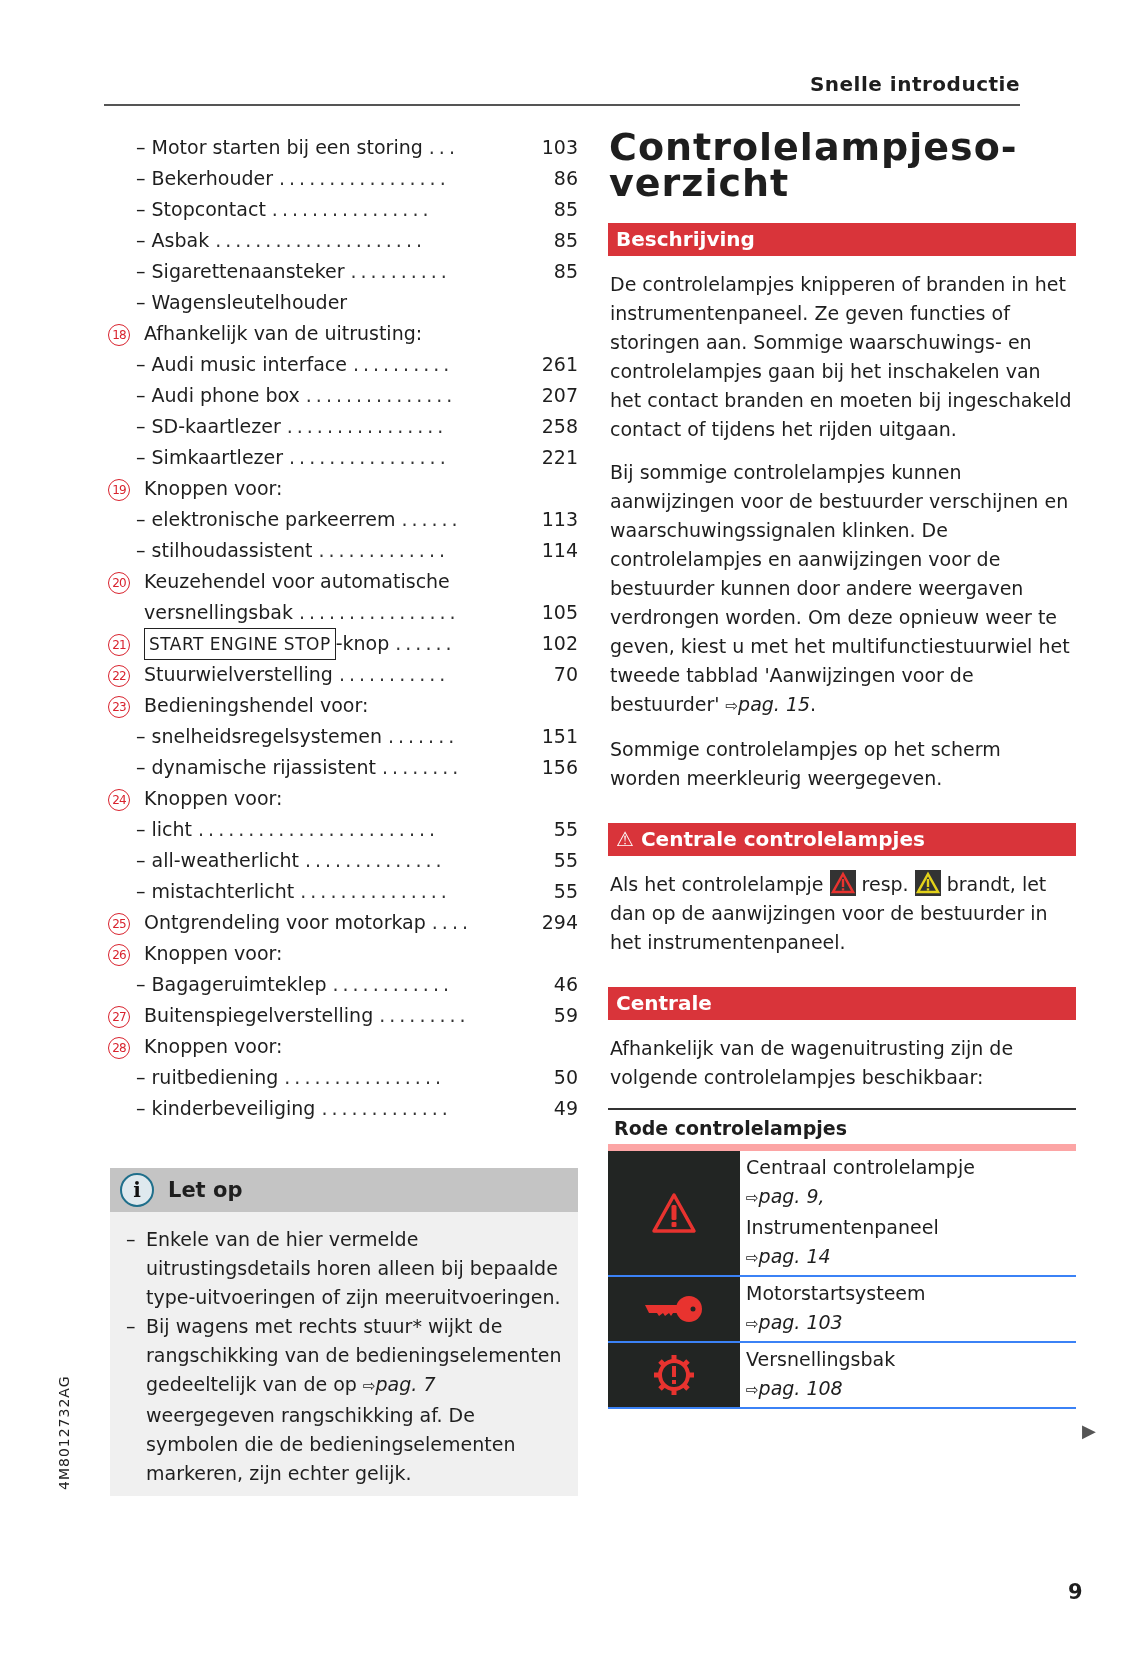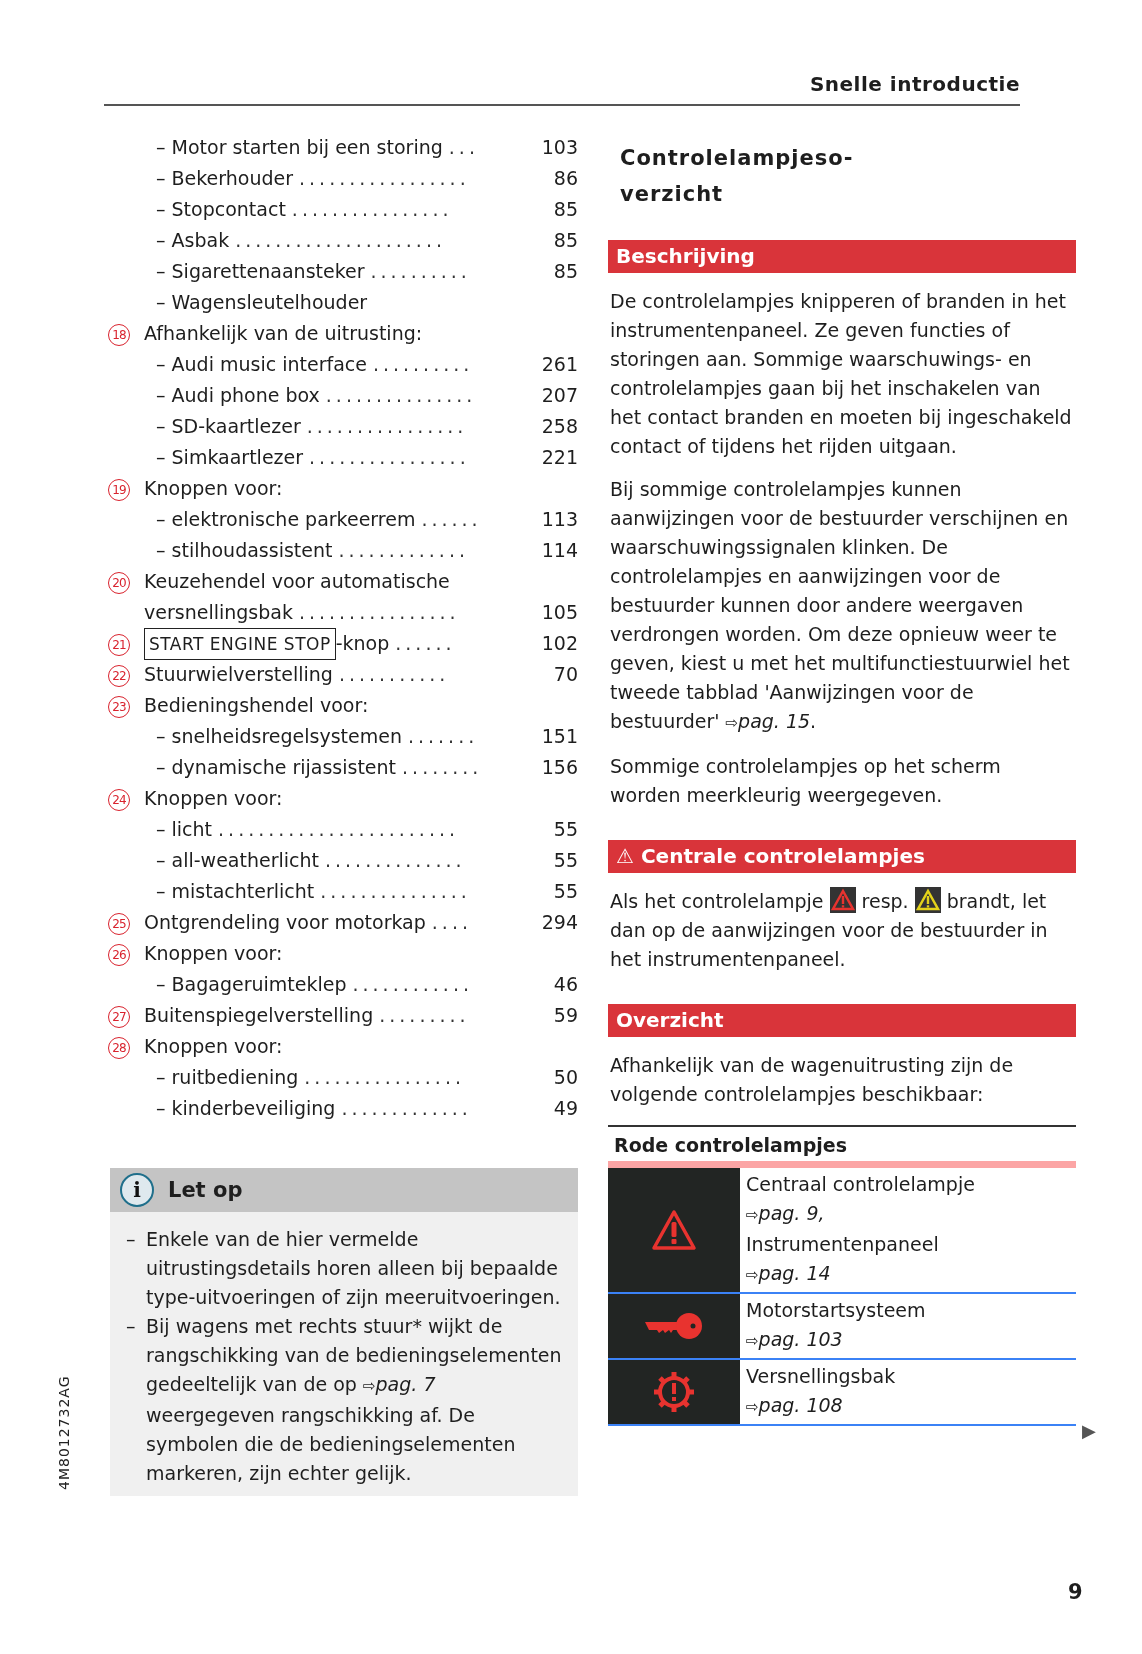--- a/index.html
+++ b/index.html
@@ -15,21 +15,21 @@
 
   
   .left { position: absolute; left: 108px; top: 132px; width: 470px; }
   .row { position: relative; height: 31px; font-size: 19px; line-height: 31px; white-space: nowrap; }
   .row .num {
     position: absolute; left: 0; top: 6px; width: 20px; height: 20px; border: 1.6px solid #d9232e;
     border-radius: 50%; color: #d9232e; font-size: 12px; line-height: 20px; text-align: center;
     letter-spacing: -1px; box-sizing: content-box;
   }
   .row .label { position: absolute; left: 36px; }
-  .row.sub .label { left: 34px; margin-left: 20px; }
+  .row.sub .label { left: 34px; }
   .row .dots { color: #333; letter-spacing: 4px; margin-left: 6px; }
   .row .page { position: absolute; right: 0; width: 60px; text-align: right; }
   .kbd { border: 1.5px solid #222; padding: 5px 4px; font-size: 17px; letter-spacing: 0.5px; }
 
   .note { position: absolute; left: 110px; top: 1168px; width: 468px; background: #f0f0f0; }
   .note-head { background: #c4c4c4; height: 44px; display: flex; align-items: center; font-size: 21px; font-weight: bold; }
   .note-icon {
     width: 30px; height: 30px; border: 2.5px solid #1f6f8b; border-radius: 50%; margin: 0 14px 0 10px;
     display: flex; align-items: center; justify-content: center; font-family: "DejaVu Serif", serif;
     font-weight: bold; font-size: 20px; color: #111; background: #dfe9ee;
@@ -40,24 +40,24 @@
   .ref { font-style: italic; }
   .arrow { font-style: normal; font-size: 15px; }
 
   .side-code {
     position: absolute; left: 56px; top: 1490px; transform: rotate(-90deg); transform-origin: left top;
     font-size: 14px; letter-spacing: 1px; color: #222;
   }
 
   
   .right { position: absolute; left: 608px; top: 128px; width: 468px; }
-  .big-title { font-size: 21px; font-weight: bold; line-height: 36px; letter-spacing: 1px; margin: 12px; }
+  .big-title { font-size: 38px; font-weight: bold; line-height: 36px; letter-spacing: 1px; margin: 1px; }
   .section-bar {
     background: #d9343a; color: #fff; font-weight: bold; font-size: 20px; height: 33px; line-height: 33px;
-    padding-left: 8px; margin-top: 28px;
+    padding-left: 8px; margin-top: 22px;
   }
   .para { font-size: 19px; line-height: 29px; margin: 14px 0 0 2px; }
   .inline-lamp {
     display: inline-block; width: 26px; height: 26px; background: #333; vertical-align: -5px; position: relative;
   }
   .rule-top { height: 2px; background: #333; margin-top: 16px; }
   .table-title { font-weight: bold; font-size: 19px; height: 34px; line-height: 36px; padding-left: 6px; border-bottom: 7px solid #fca5a5; }
   .lamp-row { display: flex; border-bottom: 2px solid #3b82f6; }
   .lamp-cell { width: 132px; background: #222523; display: flex; align-items: center; justify-content: center; }
   .lamp-text { flex: 1; padding: 2px 6px; font-size: 19px; line-height: 29px; }
@@ -249,21 +249,21 @@
     <span class="inline-lamp">
       <svg width="26" height="26" viewBox="0 0 26 26">
           <path d="M13 4 L23 22 L3 22 Z" fill="none" stroke="#e3d21a" stroke-width="2.5"></path>
           <rect x="11.8" y="9" width="2.4" height="8" fill="#e3d21a"></rect>
           <rect x="11.8" y="18.3" width="2.4" height="2.2" fill="#e3d21a"></rect>
         </svg>
     </span>
     <span>brandt, let dan op de aanwijzingen voor de bestuurder in het instrumentenpaneel.</span>
   </p>
 
-  <div class="section-bar" style="margin-top:30px">Overzicht</div>
+  <div class="section-bar" style="margin-top:30px">Centrale</div>
   <p class="para">Afhankelijk van de wagenuitrusting zijn de volgende controlelampjes beschikbaar:</p>
   <div class="rule-top"></div>
   <div class="table-title">Rode controlelampjes</div>
   <div id="lamp-table">
       <div class="lamp-row">
         <div class="lamp-cell">
           <svg width="48" height="44" viewBox="0 0 48 44">
             <path d="M24 4 L44 40 L4 40 Z" fill="none" stroke="#e8332f" stroke-width="3.5" stroke-linejoin="round"></path>
             <rect x="21.5" y="14" width="5" height="15" rx="1.5" fill="#e8332f"></rect>
             <rect x="21.5" y="31" width="5" height="5" rx="1" fill="#e8332f"></rect>

